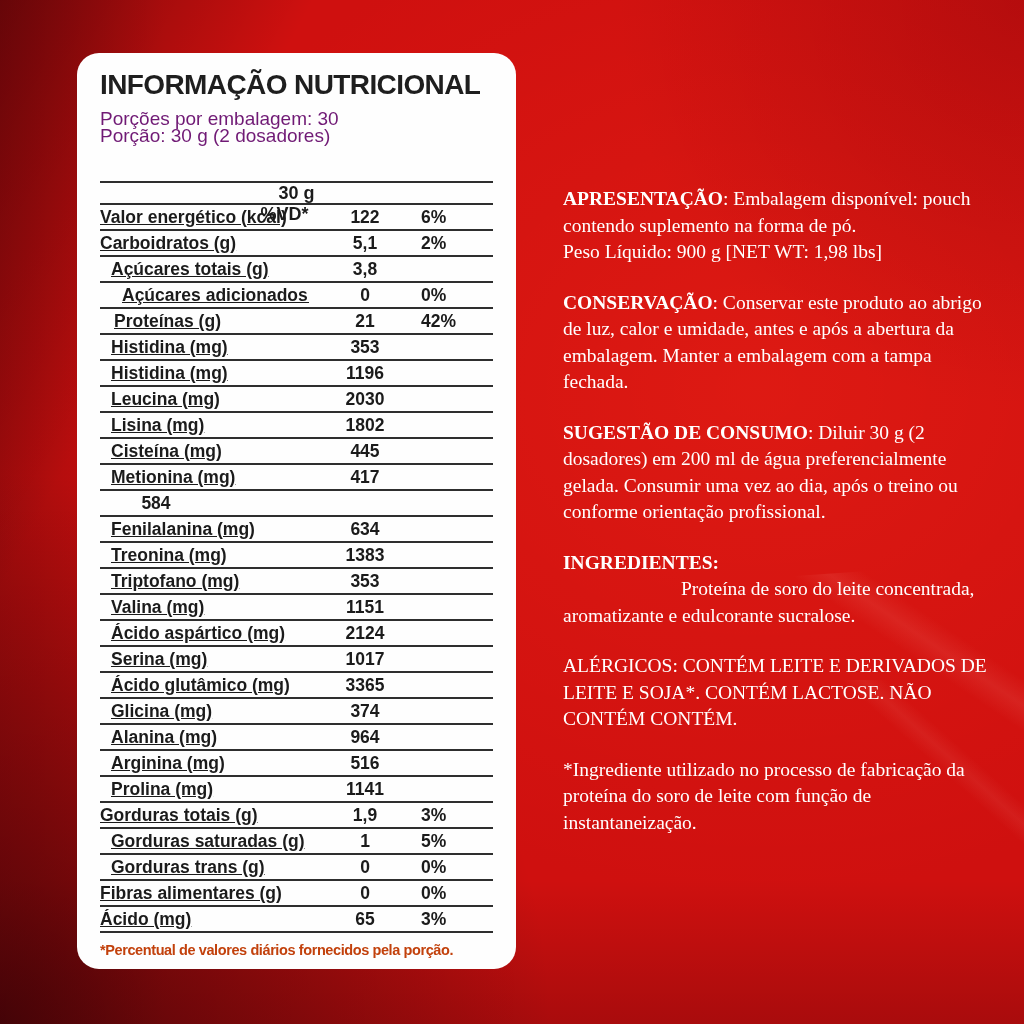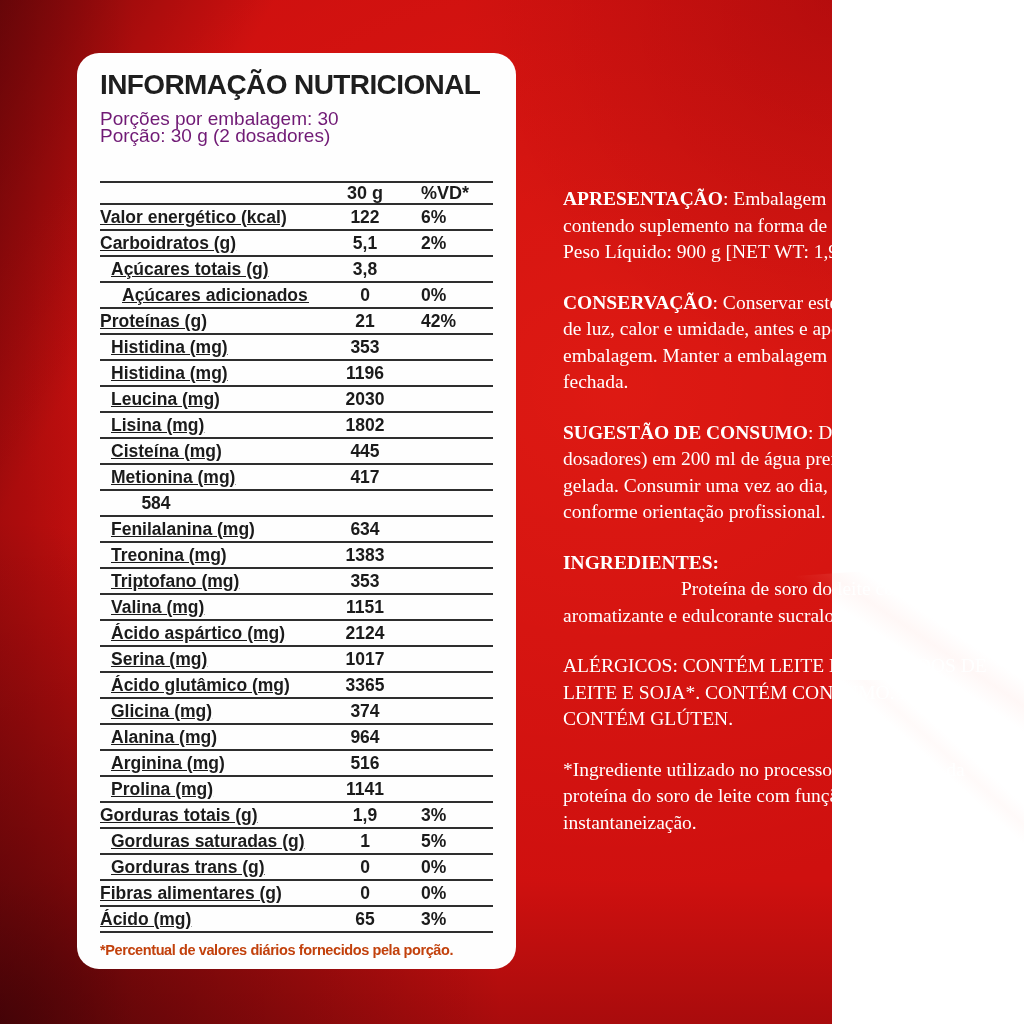--- a/index.html
+++ b/index.html
@@ -1,20 +1,20 @@
 <!DOCTYPE html>
 <html><head>
 <meta charset="utf-8">
 <style>
   * { margin:0; padding:0; box-sizing:border-box; }
   html,body { width:1024px; height:1024px; overflow:hidden; }
   body { font-family:"Liberation Sans", sans-serif; }
 
   .bg {
-    position:relative; width:832px; height:1024px;
+    position:relative; width:1024px; height:1024px;
     background:
       linear-gradient(118deg, rgba(40,0,5,0.50) 0%, rgba(40,0,5,0) 20%),
       radial-gradient(circle at 0% 100%, rgba(25,0,5,0.62) 0%, rgba(25,0,5,0) 38%),
       radial-gradient(circle at 100% 0%, rgba(110,0,8,0.28) 0%, rgba(110,0,8,0) 28%),
       linear-gradient(90deg, rgba(70,0,6,0.30) 0%, rgba(70,0,6,0) 16%),
       linear-gradient(0deg, rgba(70,0,6,0.28) 0%, rgba(70,0,6,0) 14%),
       radial-gradient(ellipse 900px 750px at 74% 38%, rgba(255,48,28,0.30), rgba(255,48,28,0) 68%),
       #cf100f;
   }
   .streak {
@@ -40,21 +40,21 @@
     margin-top:2px; margin-bottom:9px; white-space:nowrap;
   }
   .panel-sub { font-size:19px; line-height:17px; color:#701a75; }
 
   .ntable { margin-top:37px; width:393px; }
   .nrow {
     display:flex; align-items:center; height:26px;
     border-bottom:2px solid #2e2e2e;
     font-weight:bold; font-size:17.5px; color:#1b1b1b; white-space:nowrap;
   }
-  .nrow-header { border-top:2px solid #2e2e2e; height:24px; font-size:18px; }
+  .nrow-header { border-top:2px solid #2e2e2e; height:24px; font-size:18px;flex-direction:column; }
   .c-label { flex:1; overflow:hidden;text-decoration:underline; }
   .c-amt { width:112px; text-align:center; }
   .c-dv { width:72px; text-align:left; }
 
   .tfoot {
     margin-top:9px; font-weight:bold; font-size:14.5px; letter-spacing:-0.4px; color:#c2410c;
   }
 
   .info {
     position:absolute; left:563px; top:170px; width:430px;
@@ -100,21 +100,21 @@
           <span class="c-label" style="padding-left: 11px;">Açúcares totais (g)</span>
           <span class="c-amt">3,8</span>
           <span class="c-dv"></span>
         </div>
           <div class="nrow">
           <span class="c-label" style="padding-left: 22px;">Açúcares adicionados (g)</span>
           <span class="c-amt">0</span>
           <span class="c-dv">0%</span>
         </div>
           <div class="nrow">
-          <span class="c-label" style="padding-left: 0px;">Proteínas (g)</span>
+          <span class="c-label" style="padding-left: 0px; margin-left: 14px;">Proteínas (g)</span>
           <span class="c-amt">21</span>
           <span class="c-dv">42%</span>
         </div>
           <div class="nrow">
           <span class="c-label" style="padding-left: 11px;">Histidina (mg)</span>
           <span class="c-amt">353</span>
           <span class="c-dv"></span>
         </div>
           <div class="nrow">
           <span class="c-label" style="padding-left: 11px;">Histidina (mg)</span>
@@ -237,17 +237,17 @@
     </p>
 
     <p><span class="hd">CONSERVAÇÃO</span><span>: Conservar este produto ao abrigo de luz, calor e umidade, antes e após a abertura da embalagem. Manter a embalagem com a tampa fechada.</span></p>
 
     <p><span class="hd">SUGESTÃO DE CONSUMO</span><span>: Diluir 30 g (2 dosadores) em 200 ml de água preferencialmente gelada. Consumir uma vez ao dia, após o treino ou conforme orientação profissional.</span></p>
 
     <p><span class="hd">INGREDIENTES:</span><br>
       <span class="ing-body" style="display:block;">Proteína de soro do leite concentrada, aromatizante e edulcorante sucralose.</span>
     </p>
 
-    <p class="caps-par">ALÉRGICOS: CONTÉM LEITE E DERIVADOS DE LEITE E SOJA*. CONTÉM CONSUMO.  NÃO CONTÉM GLÚTEN.</p>
+    <p class="caps-par">ALÉRGICOS: CONTÉM LEITE E DERIVADOS DE LEITE E SOJA*. CONTÉM LACTOSE.  NÃO CONTÉM CONTÉM.</p>
 
     <p>*Ingrediente utilizado no processo de fabricação da proteína do soro de leite com função de instantaneização.</p>
   </div>
 </div>
 
 </body></html>

